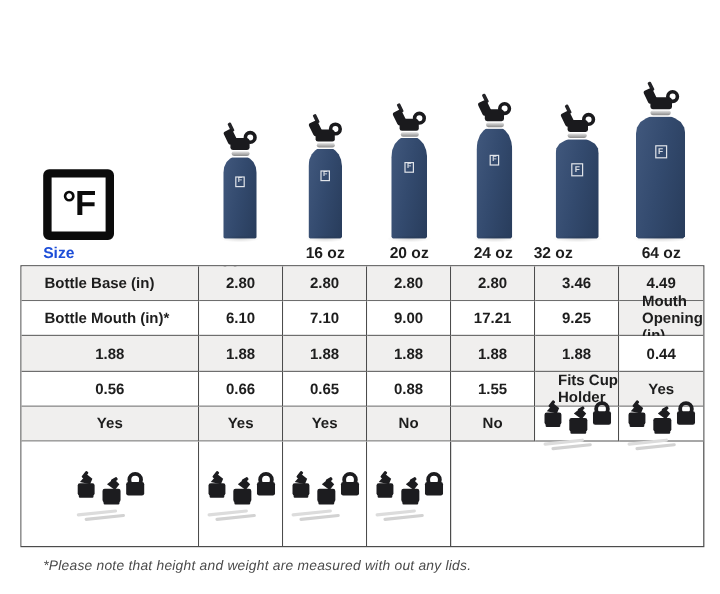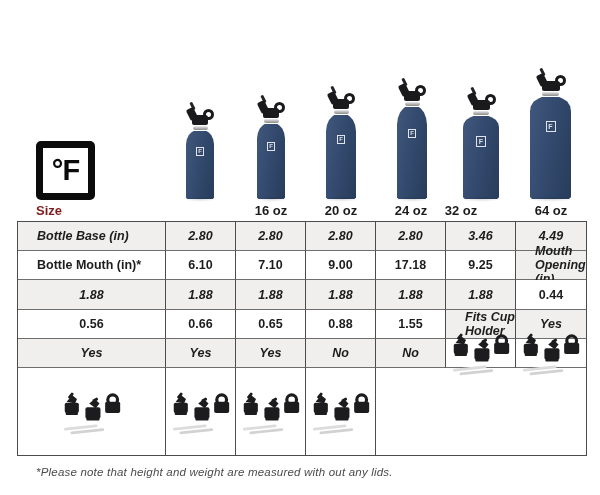--- a/index.html
+++ b/index.html
@@ -7,34 +7,34 @@
   .page{position:relative;width:600px;height:495px;background:#ffffff;margin:0 auto;overflow:hidden;
         -webkit-font-smoothing:antialiased;}
 
   
   .brand{position:absolute;left:36px;top:141px;width:59px;height:59px;box-sizing:border-box;
          border:7px solid #0b0b0b;border-radius:5px;background:#fff;display:flex;
          align-items:center;justify-content:center;}
   .brand span{font-size:29px;font-weight:bold;color:#0b0b0b;letter-spacing:-1px;line-height:1;}
 
   
-  .size-label{position:absolute;left:36px;top:203px;font-size:13px;font-weight:bold;color:#7f1d1d;}
+  .size-label{position:absolute;left:36px;top:203px;font-size:13px;font-weight:bold;color:#1d4ed8;}
   .col-head{position:absolute;top:203px;width:70px;text-align:center;font-size:13px;
             font-weight:bold;color:#1c1c1c;}
 
   
   .spec{position:absolute;left:17px;top:221px;width:570px;box-sizing:border-box;
         border:1px solid #4c4c4c;display:grid;
         grid-template-columns:148px 70px 70px 70px 70px 70px 70px;
         grid-template-rows:29px 29px 30px 29px 29px 87px;}
   .c{box-sizing:border-box;border-right:1px solid #4c4c4c;border-bottom:1px solid #6e6e6e;
      display:flex;align-items:center;justify-content:center;font-size:12.5px;font-weight:bold;
      color:#1d1d1d;background:#fff;}
   .c.lab{justify-content:flex-start;padding-left:19px;}
-  .c.gray{background:#f0efee;font-style:italic;}
+  .c.gray{background:#f0efee;}
   .c:nth-child(7n){border-right:none;}
   .c:nth-child(n+36){border-bottom:none;}
   .lids{width:62px;height:54px;display:block;margin-top:2px;}
 
   
   .footnote{position:absolute;left:36px;top:466px;font-size:11.5px;font-style:italic;
             color:#4a4a4a;letter-spacing:.2px;}
 
   
   .bottle{position:absolute;bottom:296px;display:flex;flex-direction:column;align-items:center;}
@@ -180,21 +180,21 @@
     <div class="c gray">2.80</div>
     <div class="c gray">2.80</div>
     <div class="c gray">2.80</div>
     <div class="c gray">3.46</div>
     <div class="c gray">4.49</div>
 
     <div class="c lab">Bottle Mouth (in)*</div>
     <div class="c">6.10</div>
     <div class="c">7.10</div>
     <div class="c">9.00</div>
-    <div class="c">17.18</div>
+    <div class="c">17.21</div>
     <div class="c">9.25</div>
 
     <div class="c lab gray">Mouth Opening (in)</div>
     <div class="c gray">1.88</div>
     <div class="c gray">1.88</div>
     <div class="c gray">1.88</div>
     <div class="c gray">1.88</div>
     <div class="c gray">1.88</div>
     <div class="c gray">1.88</div>
 

